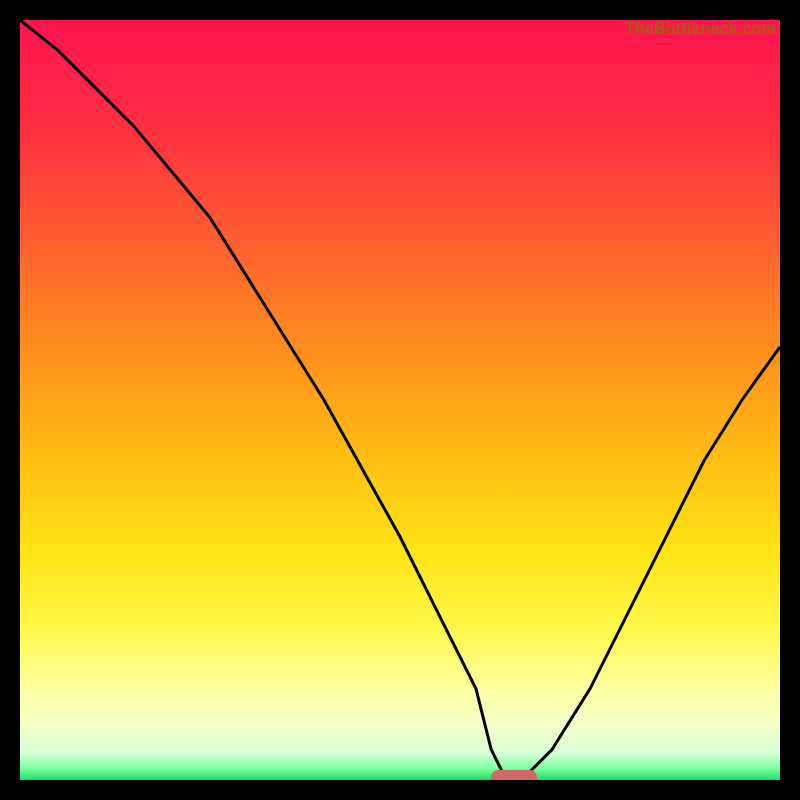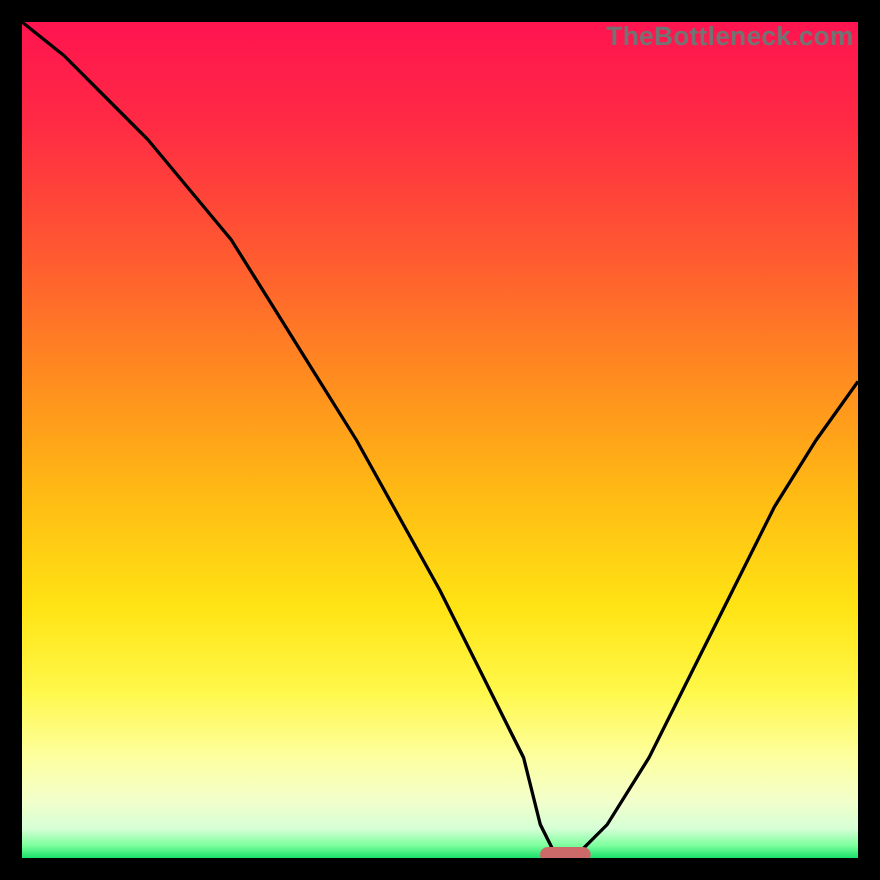--- a/index.html
+++ b/index.html
@@ -29,23 +29,23 @@
     position: absolute;
     left: 0;
     top: 0;
     width: 100%;
     height: 100%;
   }
   .watermark {
     position: absolute;
     top: 0px;
     right: 4px;
-    font-size: 24px;
+    font-size: 16px;
     font-weight: 600;
-    color: #737373;
+    color: #a16207;
     letter-spacing: 0.2px;
   }
   svg.curve {
     position: absolute;
     left: 0;
     top: 0;
     width: 100%;
     height: 100%;
   }
   .pill {

